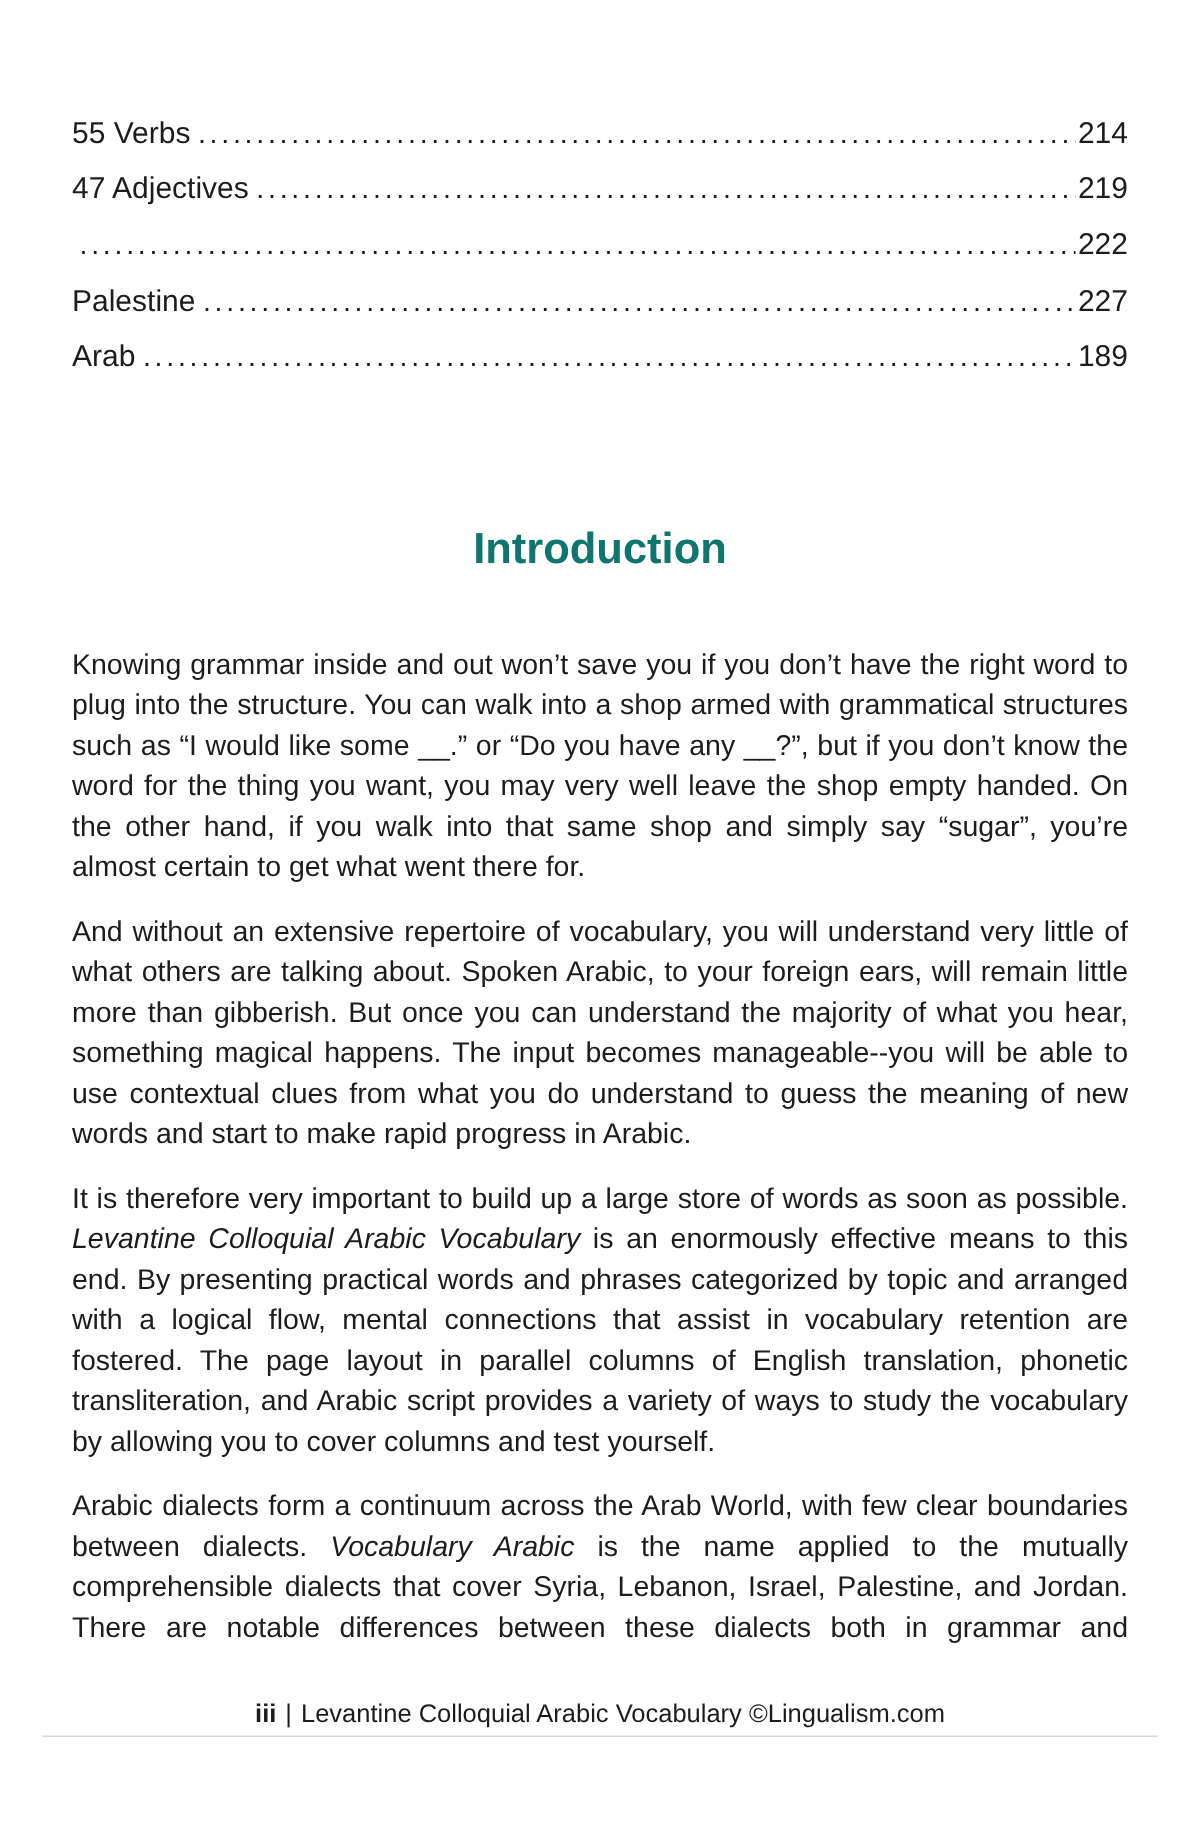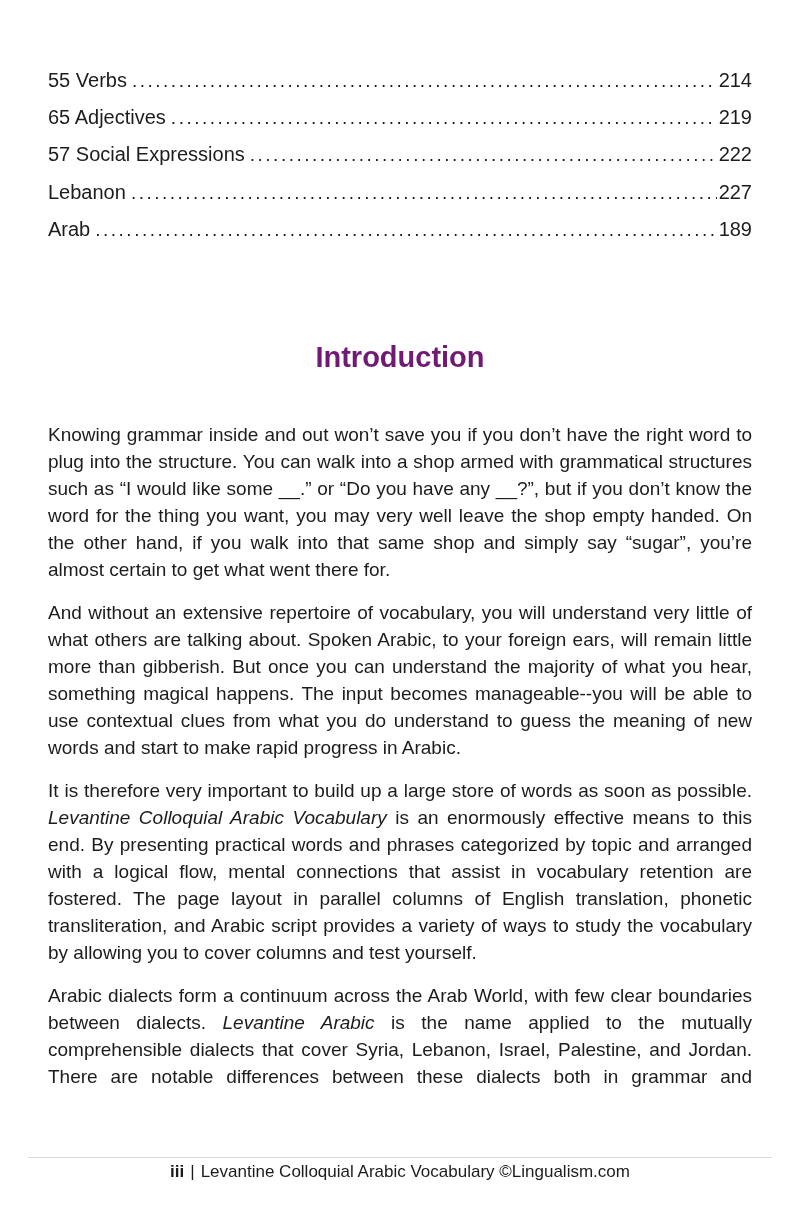--- a/index.html
+++ b/index.html
@@ -7,21 +7,21 @@
     position:relative;
     width:800px;height:1231px;
     background:#ffffff;
     font-family:"Liberation Sans",sans-serif;
     color:#1c1c1c;
     overflow:hidden;
     margin:0 auto;
   }
   .content{padding:0 48px;}
   
-  .toc{padding-top:53px;margin-top:16px;}
+  .toc{padding-top:78px;}
   .toc-row{
     display:flex;align-items:baseline;
     height:37.2px;
     font-size:20px;
   }
   .toc-label{white-space:nowrap;}
   .toc-dots{
     flex:1 1 auto;
     overflow:hidden;
     white-space:nowrap;
@@ -50,65 +50,64 @@
   .body i{}
   
   .footer-rule{
     position:absolute;
     top:1157px;left:28px;
     width:744px;height:1px;
     background:#d9d9d9;
   }
   .footer-text{
     position:absolute;
-    top:1161px;left:0;right:0;
+    top:1132px;left:0;right:0;
     text-align:center;
     font-size:17px;
     line-height:22px;
   }
   .footer-pagenum{font-weight:700;}
   .footer-sep{margin:0 6px;}
 </style>
 </head>
 <body>
 
 <div class="page" style="color: rgb(28, 28, 28);">
   <div class="content">
     <div class="toc" id="toc">
         <div class="toc-row">
           <span class="toc-label">55 Verbs</span>
           <span class="toc-dots">....................................................................................................................................................................................................................................................................</span>
           <span class="toc-page">214</span>
         </div>
         <div class="toc-row">
-          <span class="toc-label">65 Adjectives</span>
+          <span class="toc-label">47 Adjectives</span>
           <span class="toc-dots">....................................................................................................................................................................................................................................................................</span>
           <span class="toc-page">219</span>
         </div>
         <div class="toc-row">
-          <span class="toc-label">57 Social Expressions</span>
           <span class="toc-dots">....................................................................................................................................................................................................................................................................</span>
           <span class="toc-page">222</span>
         </div>
         <div class="toc-row">
-          <span class="toc-label">Lebanon</span>
+          <span class="toc-label">Palestine</span>
           <span class="toc-dots">....................................................................................................................................................................................................................................................................</span>
           <span class="toc-page">227</span>
         </div>
         <div class="toc-row">
           <span class="toc-label">Arab</span>
           <span class="toc-dots">....................................................................................................................................................................................................................................................................</span>
           <span class="toc-page">189</span>
         </div>
       </div>
-    <h1 class="title" style="color: #701a75;">Introduction</h1>
+    <h1 class="title" style="color: #0f766e;">Introduction</h1>
     <div class="body" id="body">
         <p><span>Knowing grammar inside and out won’t save you if you don’t have the right word to plug into the structure. You can walk into a shop armed with grammatical structures such as “I would like some __.” or “Do you have any __?”, but if you don’t know the word for the thing you want, you may very well leave the shop empty handed. On the other hand, if you walk into that same shop and simply say “sugar”, you’re almost certain to get what went there for.</span></p>
         <p><span>And without an extensive repertoire of vocabulary, you will understand very little of what others are talking about. Spoken Arabic, to your foreign ears, will remain little more than gibberish. But once you can understand the majority of what you hear, something magical happens. The input becomes manageable--you will be able to use contextual clues from what you do understand to guess the meaning of new words and start to make rapid progress in Arabic.</span></p>
         <p><span>It is therefore very important to build up a large store of words as soon as possible. </span><i>Levantine Colloquial Arabic Vocabulary</i><span> is an enormously effective means to this end. By presenting practical words and phrases categorized by topic and arranged with a logical flow, mental connections that assist in vocabulary retention are fostered. The page layout in parallel columns of English translation, phonetic transliteration, and Arabic script provides a variety of ways to study the vocabulary by allowing you to cover columns and test yourself.</span></p>
-        <p class="justify-last"><span>Arabic dialects form a continuum across the Arab World, with few clear boundaries between dialects. </span><i>Levantine Arabic</i><span> is the name applied to the mutually comprehensible dialects that cover Syria, Lebanon, Israel, Palestine, and Jordan. There are notable differences between these dialects both in grammar and</span></p>
+        <p class="justify-last"><span>Arabic dialects form a continuum across the Arab World, with few clear boundaries between dialects. </span><i>Vocabulary Arabic</i><span> is the name applied to the mutually comprehensible dialects that cover Syria, Lebanon, Israel, Palestine, and Jordan. There are notable differences between these dialects both in grammar and</span></p>
       </div>
   </div>
   <div class="footer-rule" style="background: rgb(217, 217, 217);"></div>
   <div class="footer-text">
     <span class="footer-pagenum">iii</span><span class="footer-sep">|</span><span>Levantine Colloquial Arabic Vocabulary ©Lingualism.com</span>
   </div>
 </div>
 
 </body></html>

